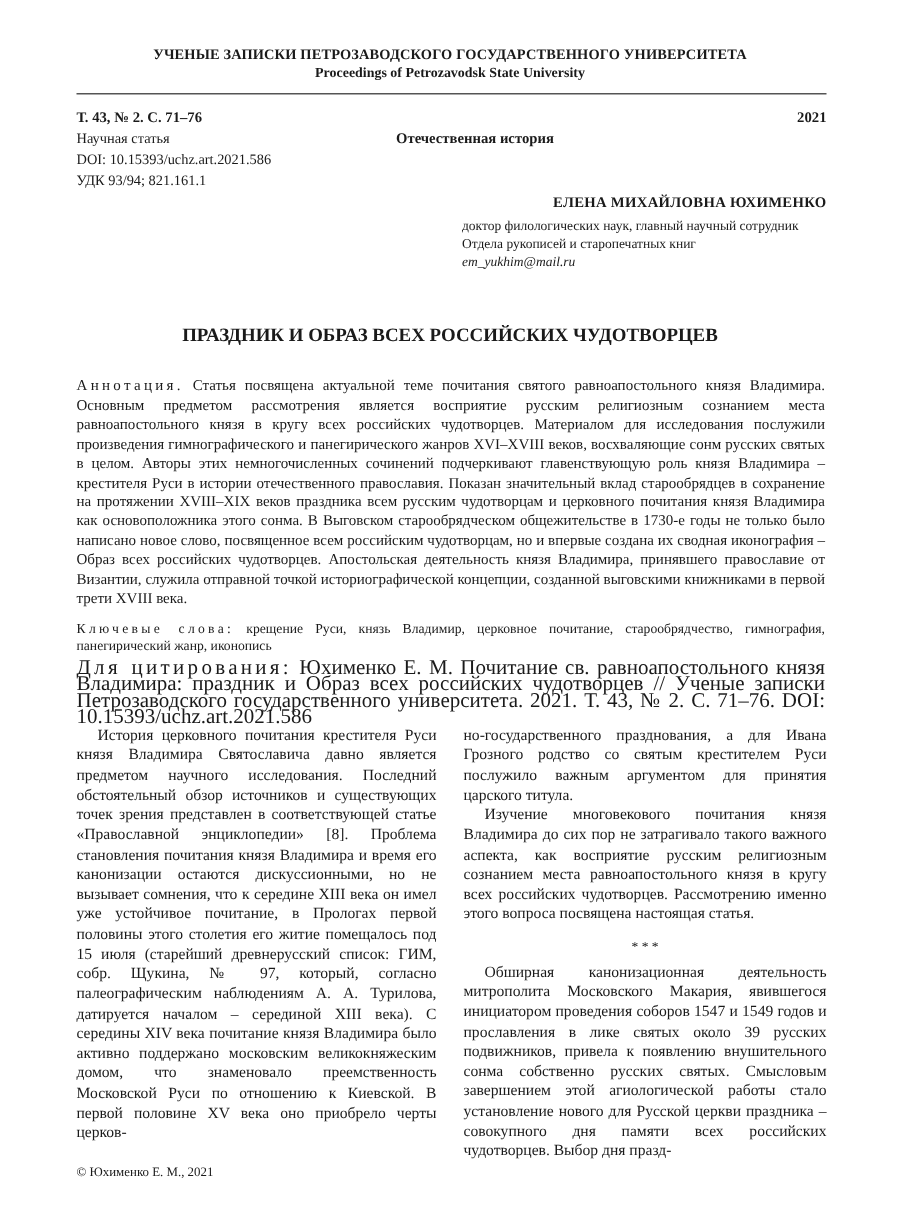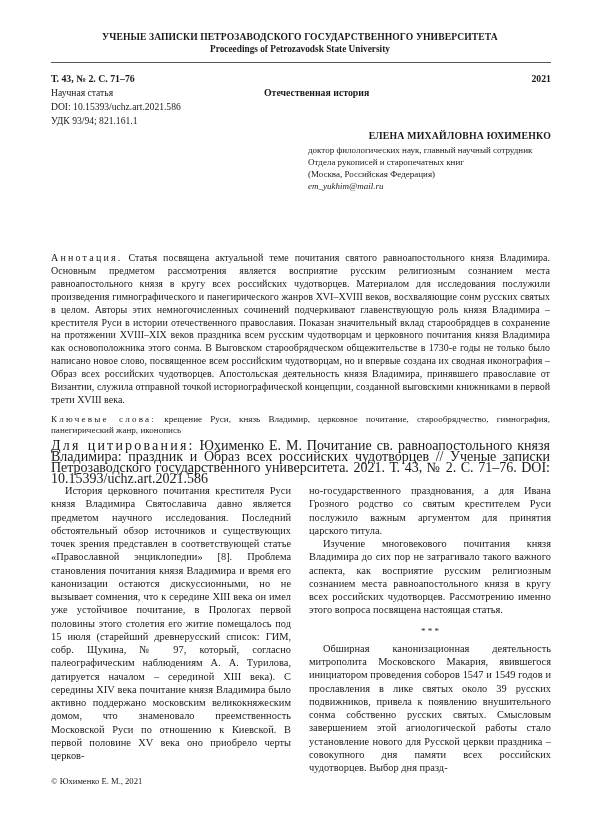--- a/index.html
+++ b/index.html
@@ -42,25 +42,25 @@
 <div class="abs year">2021</div>
 <div class="abs meta meta1">Научная статья</div>
 <div class="abs meta meta2">DOI: 10.15393/uchz.art.2021.586</div>
 <div class="abs meta meta3">УДК 93/94; 821.161.1</div>
 <div class="abs rubric">Отечественная история</div>
 
 <div class="abs author-name">ЕЛЕНА МИХАЙЛОВНА ЮХИМЕНКО</div>
 <div class="abs aff">
   <div>доктор филологических наук, главный научный сотрудник</div>
   <div>Отдела рукописей и старопечатных книг</div>
-  <div>(Москва, Российская Федерация)</div>
   <div class="email">em_yukhim@mail.ru</div>
 </div>
 
 <div class="abs title">
+  <div>ПРАЗДНИК И ОБРАЗ ВСЕХ РОССИЙСКИХ ЧУДОТВОРЦЕВ</div>
 </div>
 
 <div class="abs abstract">
   <span class="spaced">Аннотация.</span>
   <span>Статья посвящена актуальной теме почитания святого равноапостольного князя Владимира. Основным предметом рассмотрения является восприятие русским религиозным сознанием места равноапостольного князя в кругу всех российских чудотворцев. Материалом для исследования послужили произведения гимнографического и панегирического жанров XVI–XVIII веков, восхваляющие сонм русских святых в целом. Авторы этих немногочисленных сочинений подчеркивают главенствующую роль князя Владимира – крестителя Руси в истории отечественного православия. Показан значительный вклад старообрядцев в сохранение на протяжении XVIII–XIX веков праздника всем русским чудотворцам и церковного почитания князя Владимира как основоположника этого сонма. В Выговском старообрядческом общежительстве в 1730-е годы не только было написано новое слово, посвященное всем российским чудотворцам, но и впервые создана их сводная иконография – Образ всех российских чудотворцев. Апостольская деятельность князя Владимира, принявшего православие от Византии, служила отправной точкой историографической концепции, созданной выговскими книжниками в первой трети XVIII века.</span>
 </div>
 
 <div class="abs kw">
   <span class="spaced">Ключевые слова:</span>
   <span>крещение Руси, князь Владимир, церковное почитание, старообрядчество, гимнография, панегирический жанр, иконопись</span>

